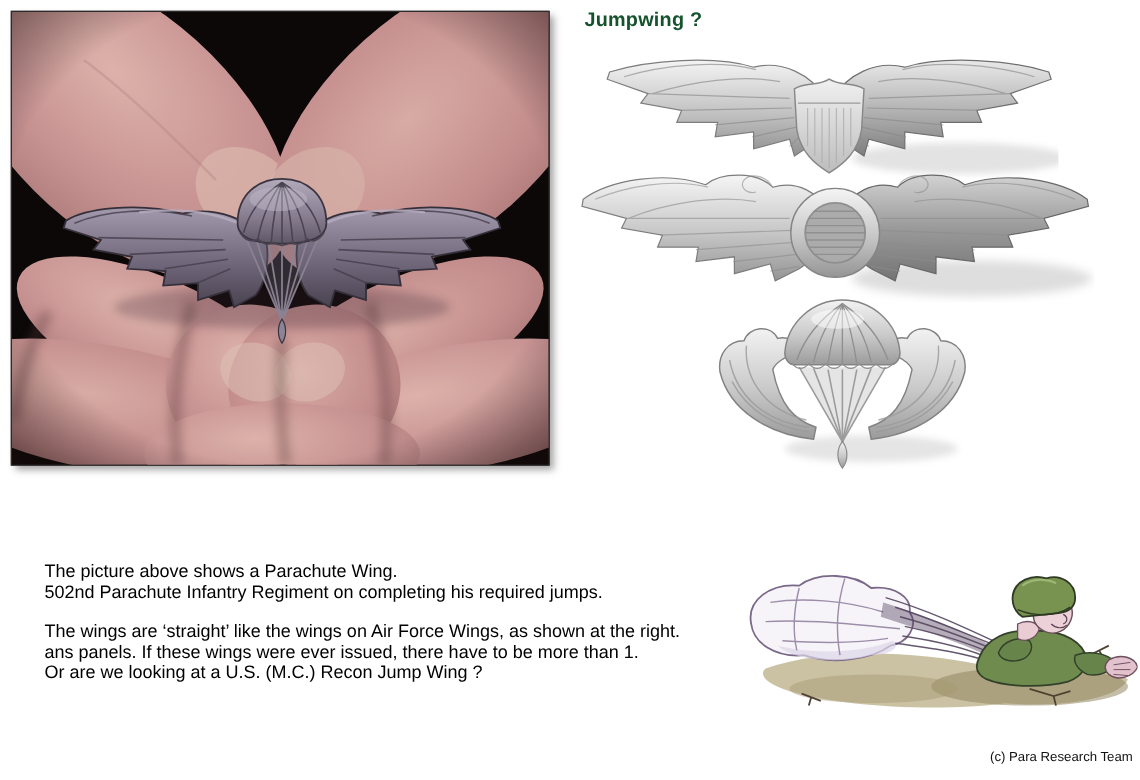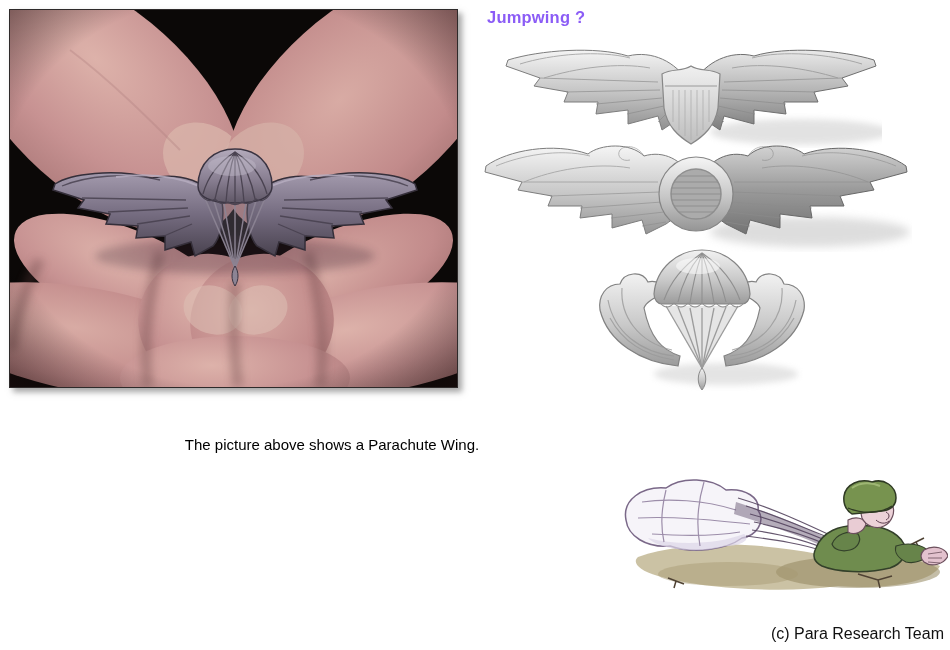--- a/index.html
+++ b/index.html
@@ -10,38 +10,38 @@
   .abs{position:absolute;}
   .photo-frame{
     left:9px;top:9px;width:447px;height:377px;
     border:1px solid #2e2a2a;
     box-shadow:4px 4px 6px rgba(90,90,90,.55);
     background:#0b0807;
   }
   .photo-frame svg{display:block;}
   .jump-title{
     left:487px;top:8px;
-    font-size:16.5px;font-weight:bold;color:#8b5cf6;letter-spacing:.2px;
+    font-size:16.5px;font-weight:bold;color:#14532d;letter-spacing:.2px;
     white-space:nowrap;
   }
   .badge{overflow:visible;}
   .badge svg{display:block;}
   .badge1{left:500px;top:36px;width:382px;height:112px;}
   .badge2{left:480px;top:134px;width:432px;height:118px;}
   .badge3{left:576px;top:244px;width:252px;height:150px;}
   .article{
-    left:37px;top:420px;width:590px;
-    font-size:15px;line-height:17px;color:#000;text-align:center;
+    left:37px;top:452px;width:590px;
+    font-size:15px;line-height:17px;color:#000;
   }
   .article p{margin:0 0 16px 0;}
   .article .line{white-space:nowrap;}
   .cartoon{left:608px;top:462px;width:340px;height:140px;}
   .cartoon svg{display:block;}
   .copyright{
-    right:6px;top:625px;font-size:16px;color:#111;white-space:nowrap;
+    right:6px;top:625px;font-size:11px;color:#111;white-space:nowrap;
   }
 </style>
 </head>
 <body>
 
 <div class="abs photo-frame">
   <svg width="447" height="377" viewBox="0 0 447 377">
     <defs>
       <radialGradient id="pg_flesh" cx="40%" cy="35%" r="80%">
         <stop offset="0" stop-color="#ddb2aa"></stop>
@@ -328,23 +328,27 @@
       </g>
       <ellipse cx="122" cy="22" rx="22" ry="8" fill="#ffffff" opacity="0.5"></ellipse>
     </g>
   </svg>
 </div>
 
 <div class="abs article">
   <p>
     </p>
     <div class="line">The picture above shows a Parachute Wing.</div>
+    <div class="line">502nd Parachute Infantry Regiment on completing his required jumps.</div>
   <p></p>
   <p>
     </p>
+    <div class="line">The wings are ‘straight’ like the wings on Air Force Wings, as shown at the right.</div>
+    <div class="line">ans panels. If these wings were ever issued, there have to be more than 1.</div>
+    <div class="line">Or are we looking at a U.S. (M.C.) Recon Jump Wing ?</div>
   <p></p>
   <p>
     </p>
   <p></p>
 </div>
 
 <div class="abs cartoon">
   <svg width="340" height="140" viewBox="0 0 340 140">
     <g>
       <path d="M30,95 C80,78 150,80 210,92 C260,86 310,92 332,104 C324,120 280,128 230,124 C170,132 90,126 50,114 C30,108 24,100 30,95 Z" fill="#b9ad85" opacity="0.75"></path>

